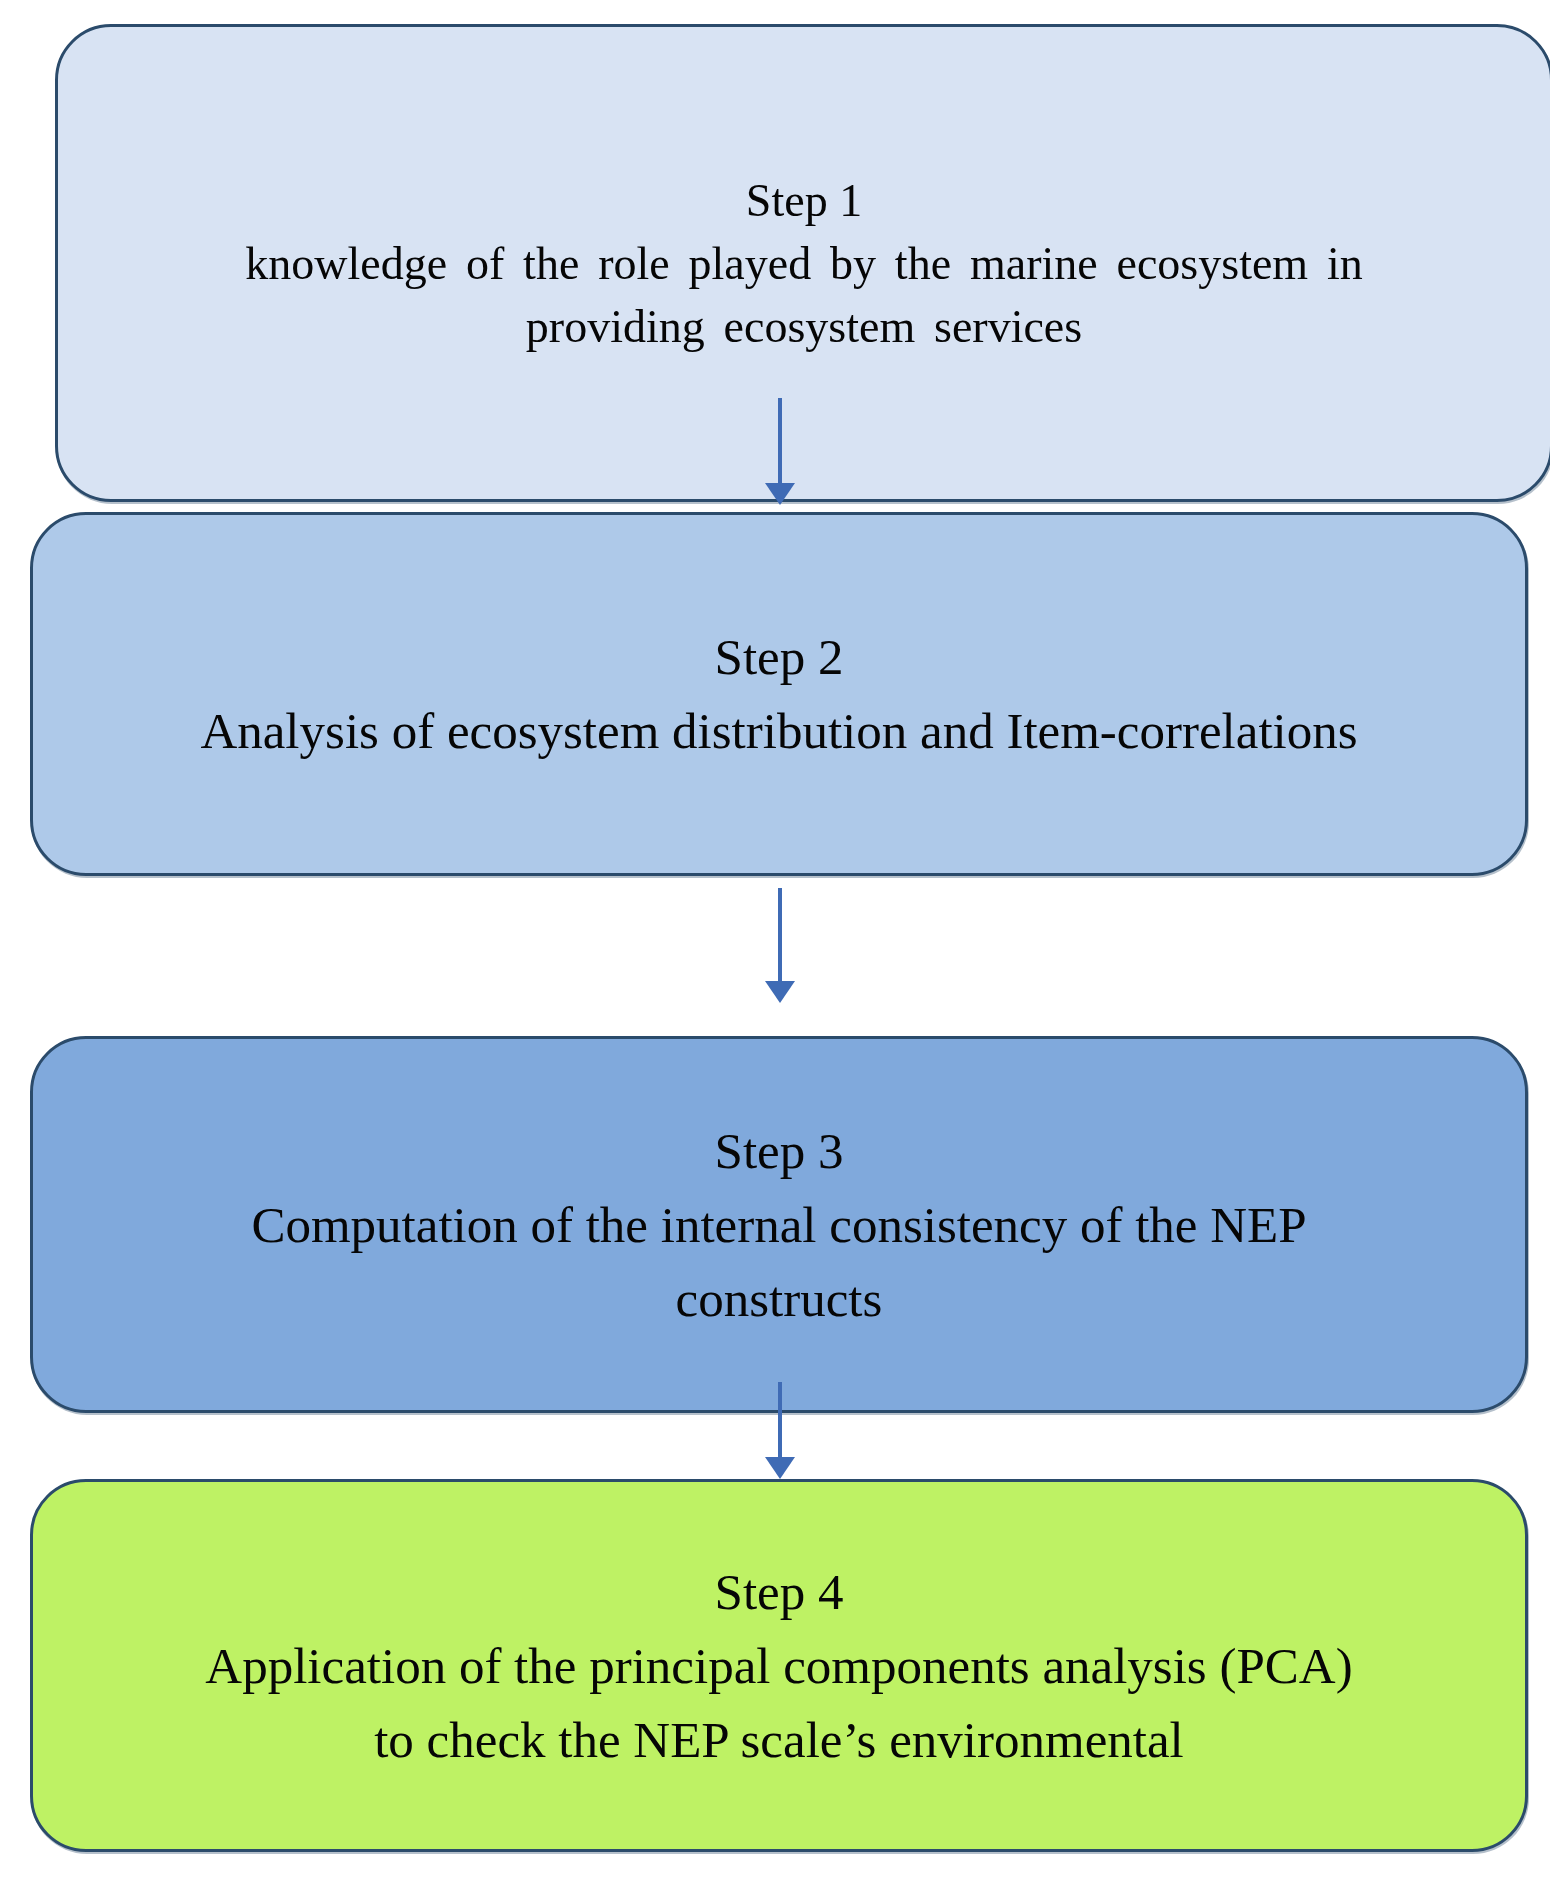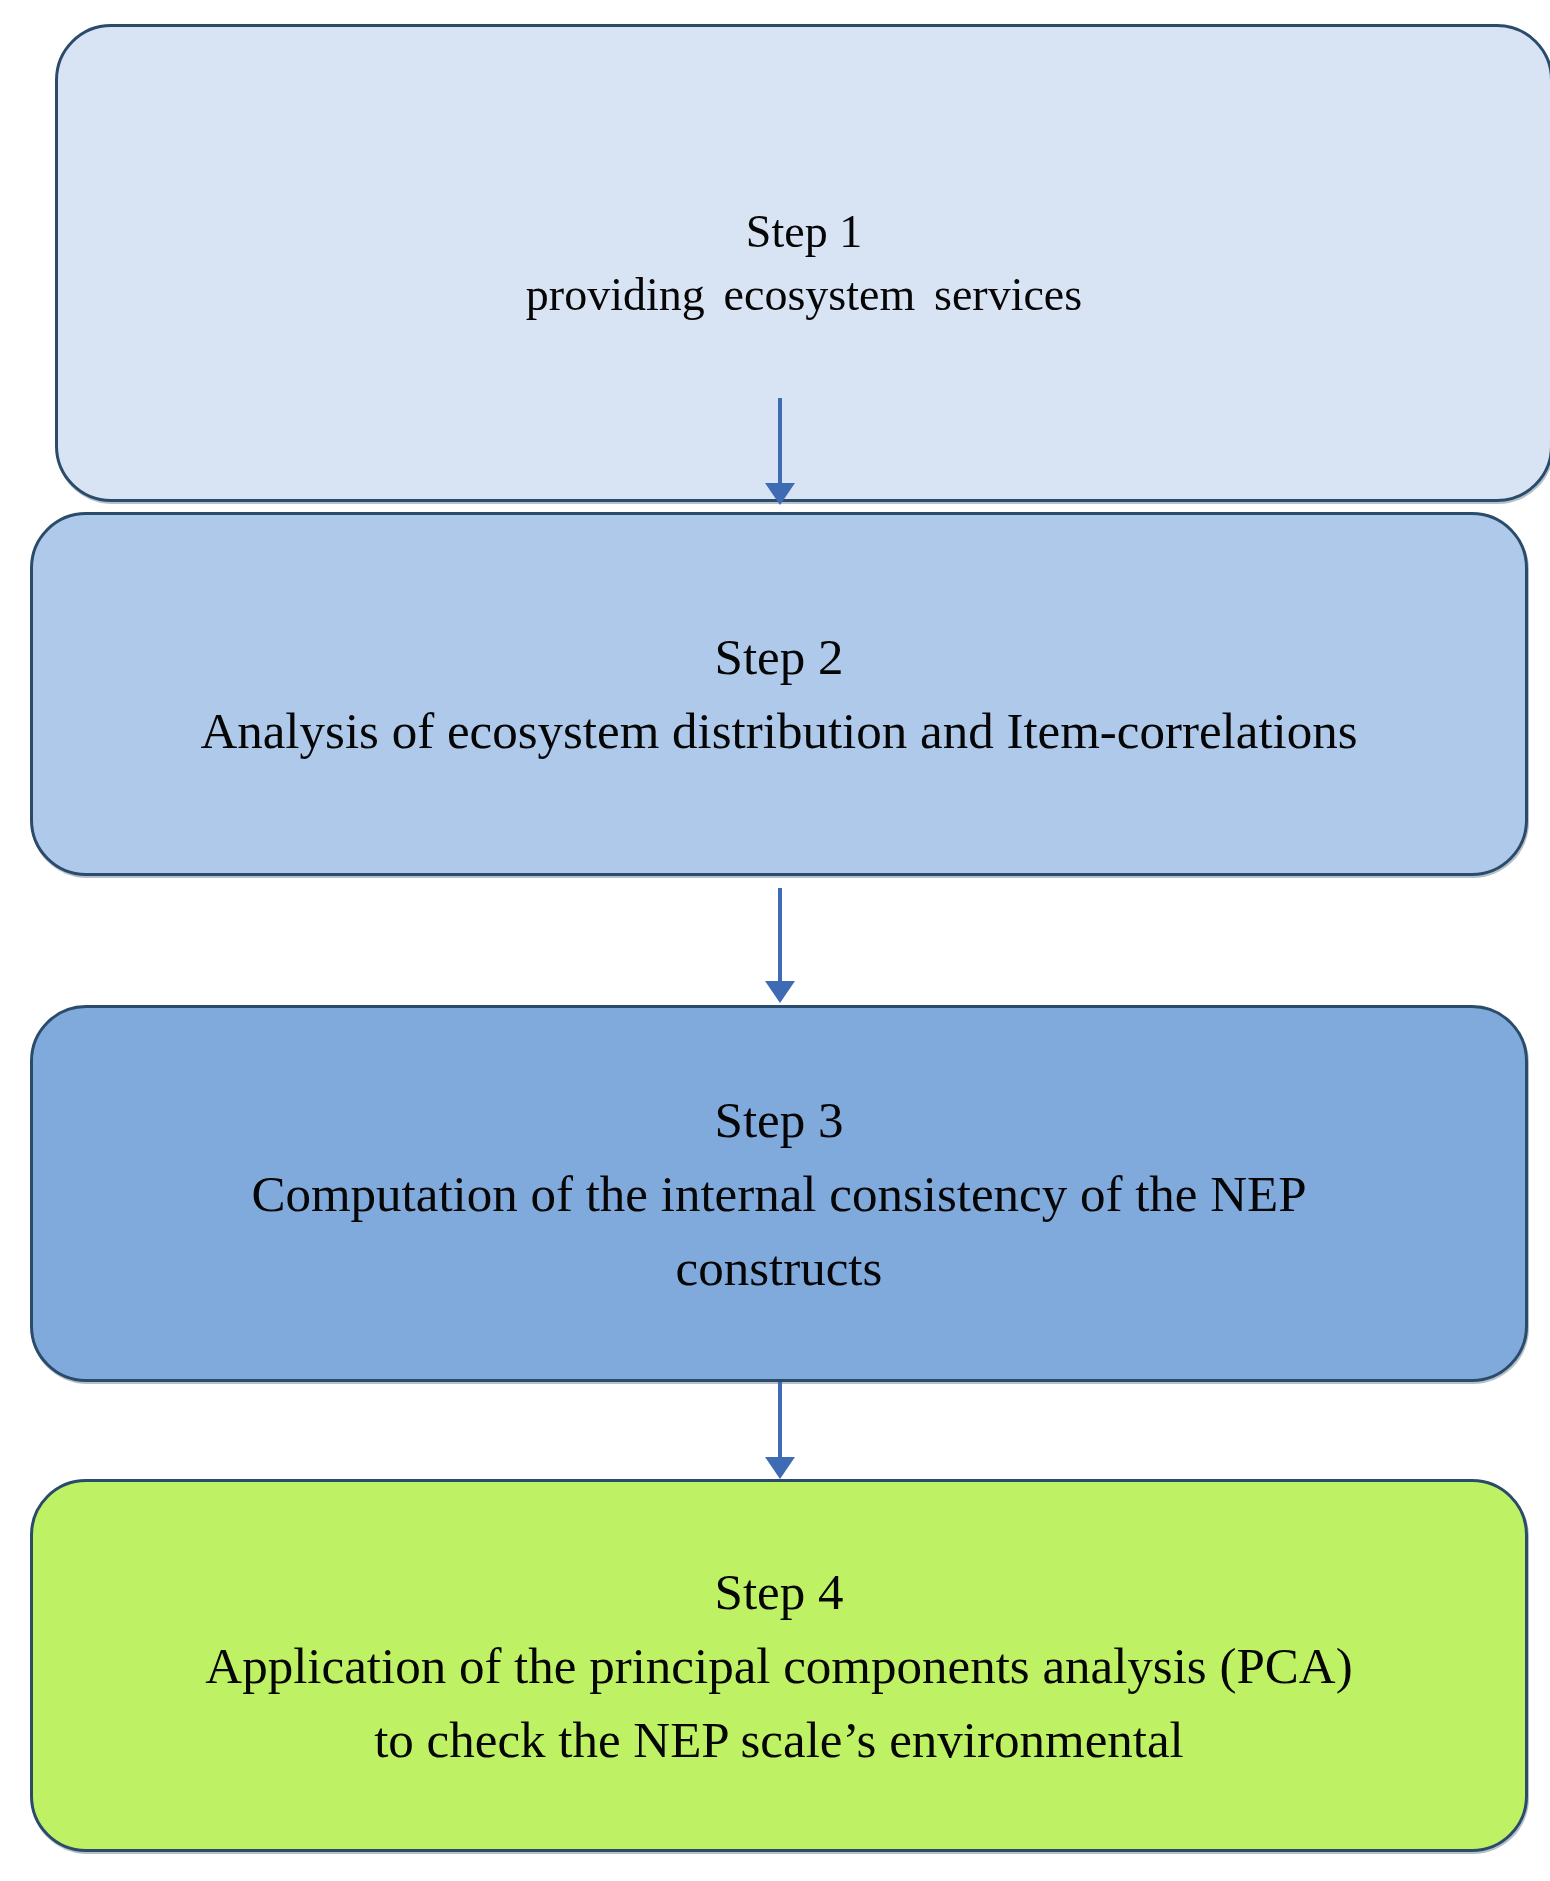--- a/index.html
+++ b/index.html
@@ -26,21 +26,21 @@
     display: flex;
     flex-direction: column;
     justify-content: center;
     align-items: center;
     text-align: center;
     padding: 10px 30px;
     box-shadow: 1px 2px 0 rgba(43, 75, 107, 0.35);
   }
   .box-1 { top: 24px;   height: 478px; font-size: 46px; line-height: 63px; margin-left: 25px; }
   .box-2 { top: 512px;  height: 364px; font-size: 51px; line-height: 74px; }
-  .box-3 { top: 1005px; height: 377px; font-size: 51px; line-height: 74px; }
+  .box-3 { top: 1036px; height: 377px; font-size: 51px; line-height: 74px; }
   .box-4 { top: 1479px; height: 373px; font-size: 51px; line-height: 74px; }
   .box-1 .desc-line { word-spacing: 0.16em; }
   .step-title, .desc-line {
     width: 100%;
   }
   .arrow {
     position: absolute;
     left: 0;
     width: 1550px;
     pointer-events: none;
@@ -71,20 +71,21 @@
   .arrow-3 .stem { height: 78px; }
   .arrow-3 .head { top: 75px; }
 </style>
 </head>
 <body>
 
 <div class="canvas">
 
   <section class="step-box box-1" style="background: rgb(216, 227, 243); border-color: rgb(43, 75, 107);">
     <div class="step-title">Step 1</div>
+    <div class="desc-line">knowledge of the role played by the marine ecosystem in</div>
     <div class="desc-line">providing ecosystem services</div>
   </section>
 
   <div class="arrow arrow-1">
     <div class="stem"></div>
     <div class="head"></div>
   </div>
 
   <section class="step-box box-2" style="background: rgb(174, 201, 233); border-color: rgb(43, 75, 107);">
     <div class="step-title">Step 2</div>

